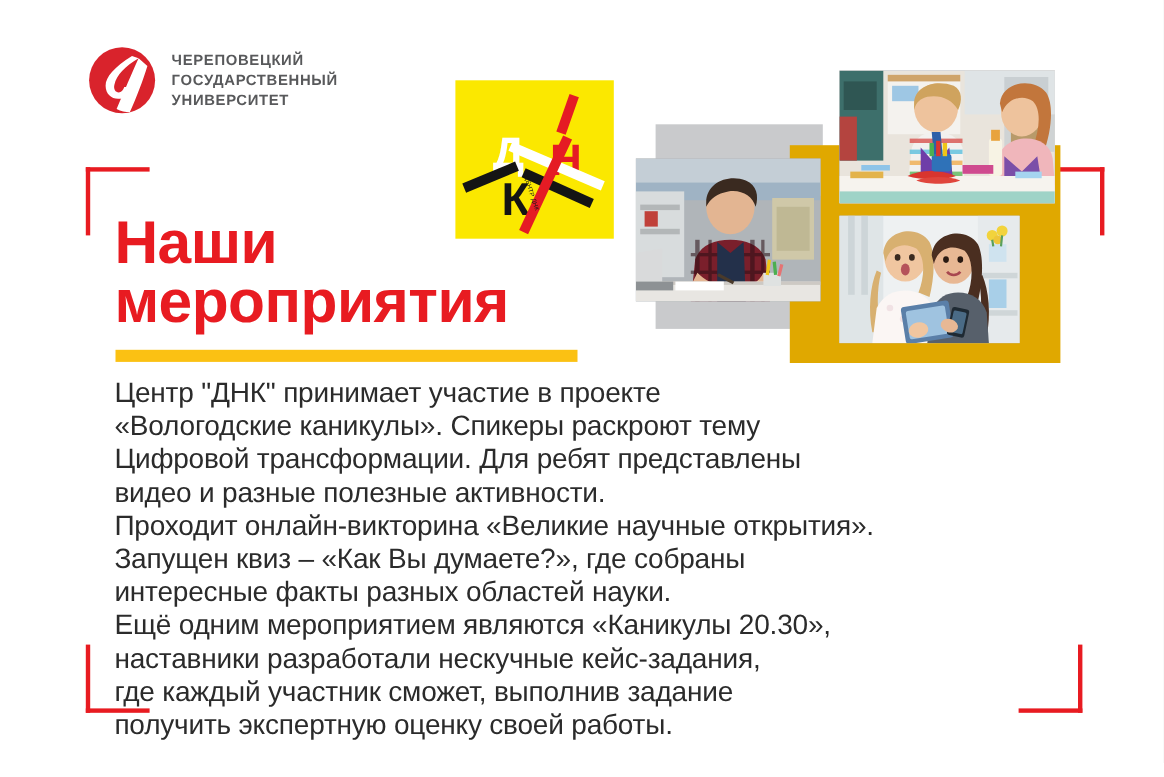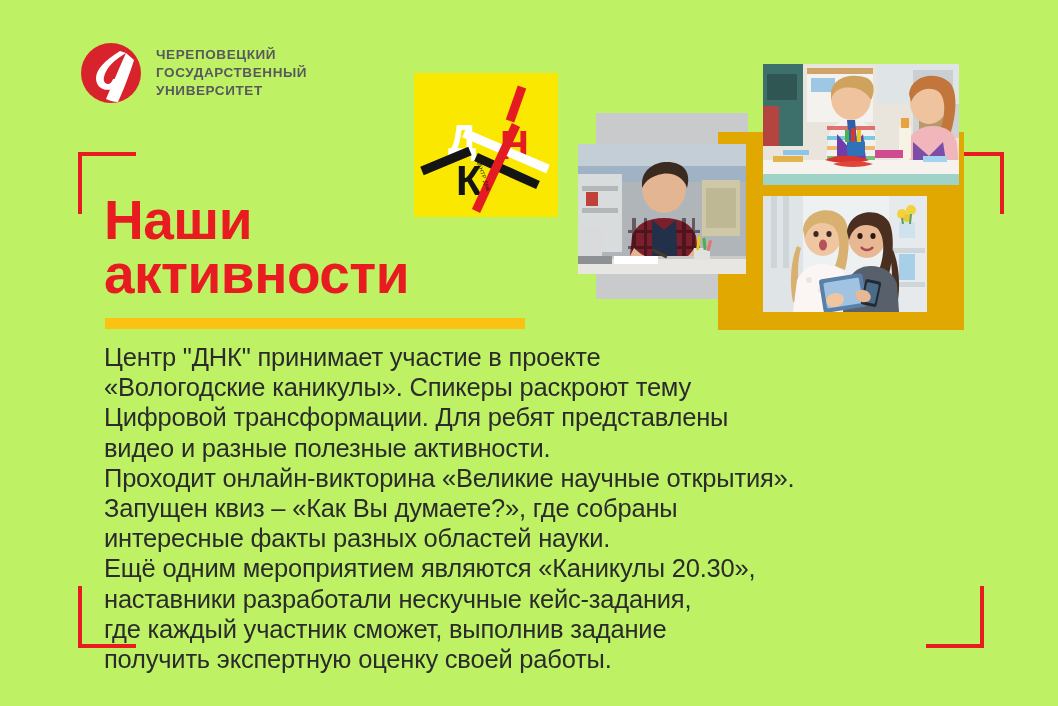--- a/index.html
+++ b/index.html
@@ -9,21 +9,21 @@
     height: 706px;
     background: #eceded;
     font-family: "Liberation Sans", sans-serif;
     overflow: hidden;
   }
 
   #poster {
     position: relative;
     width: 1058px;
     height: 706px;
-    background: #bef264;
+    background: #ffffff;
   }
 
   
   .bracket { position: absolute; }
   .bracket .h, .bracket .v {
     position: absolute;
     background: #e81b21;
   }
   .bracket .h { height: 4px; }
   .bracket .v { width: 4px; }
@@ -341,21 +341,21 @@
         <rect x="100" y="84" width="16" height="26" rx="2.5" fill="#1f2a33" transform="rotate(12 108 97)"></rect>
         <rect x="102" y="87" width="12" height="20" rx="1.5" fill="#4a6b86" transform="rotate(12 108 97)"></rect>
 
         <ellipse cx="72" cy="104" rx="9" ry="7" fill="#f0c6a0" transform="rotate(-12 72 104)"></ellipse>
         <ellipse cx="100" cy="100" rx="8" ry="6" fill="#e8b894" transform="rotate(18 100 100)"></ellipse>
       </svg>
     </div>
   </div>
 
   <div id="headline">Наши
-активности</div>
+мероприятия</div>
   <div id="title-rule"></div>
 
   <div id="body-copy">Центр "ДНК" принимает участие в проекте
 «Вологодские каникулы». Спикеры раскроют тему
 Цифровой трансформации. Для ребят представлены
 видео и разные полезные активности.
 Проходит онлайн-викторина «Великие научные открытия».
 Запущен квиз – «Как Вы думаете?», где собраны
 интересные факты разных областей науки.
 Ещё одним мероприятием являются «Каникулы 20.30»,

